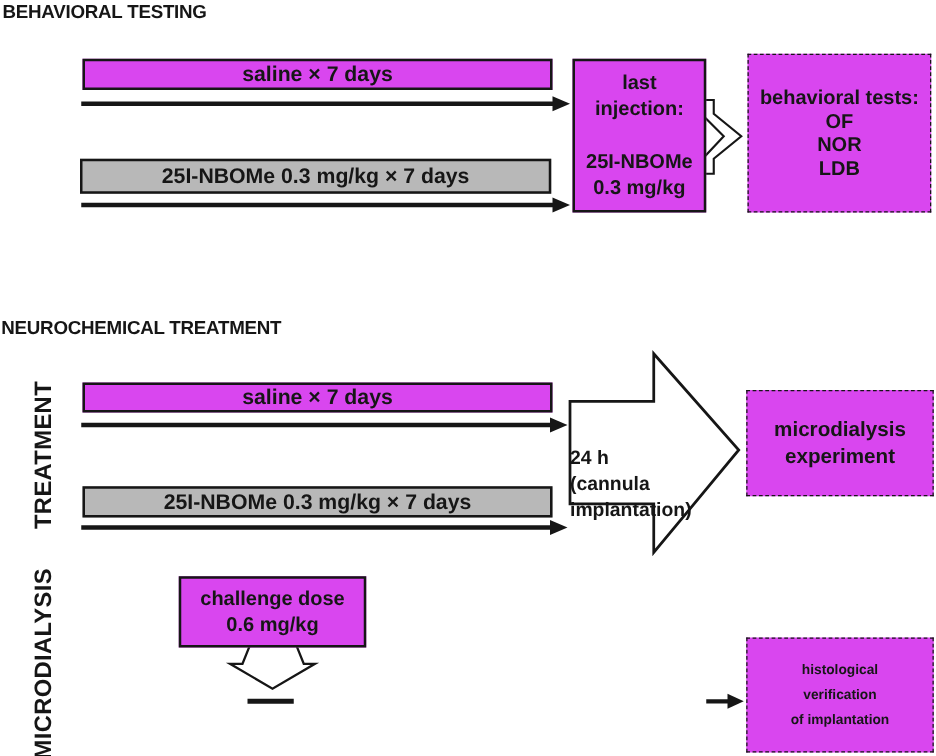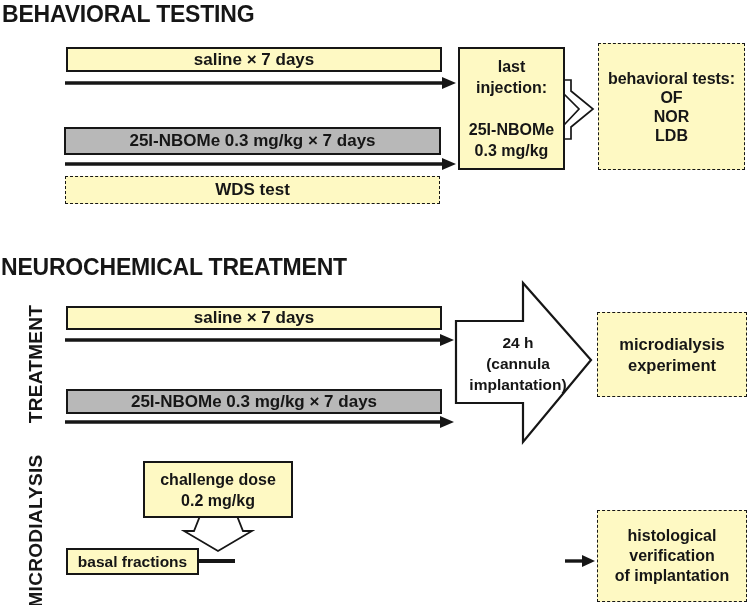--- a/index.html
+++ b/index.html
@@ -7,38 +7,38 @@
     position:relative; width:749px; height:605px; overflow:hidden;
     background:var(--background,#ffffff);
     font-family:"Liberation Sans", sans-serif;
     font-weight:bold; color:var(--line,#161616);
   }
   .layer { position:absolute; left:0; top:0; pointer-events:none; }
   .ln   { stroke:var(--line,#161616); }
   .fillw{ fill:#ffffff; }
   .filll{ fill:var(--line,#161616); }
 
-  .title { position:absolute; font-size:23px; letter-spacing:-0.2px; white-space:nowrap; }
+  .title { position:absolute; font-size:15px; letter-spacing:-0.2px; white-space:nowrap; }
 
   .box {
     position:absolute; box-sizing:border-box;
     display:flex; align-items:center; justify-content:center;
     text-align:center; white-space:pre-line;
-    background:#fef9c3; border:2px solid var(--line,#161616);
+    background:#d946ef; border:2px solid var(--line,#161616);
     line-height:1.25;
   }
   .dashed { border:1.5px dashed var(--line,#161616); }
   .gray   { background:var(--drug-box-fill,#b8b8b8); }
 
   .vlabel {
     position:absolute; white-space:nowrap; font-size:19px; letter-spacing:0.3px;
     transform:translate(-50%,-50%) rotate(-90deg);
   }
   .freetext {
-    position:absolute; text-align:center; white-space:pre-line;
+    position:absolute; text-align:left; white-space:pre-line;margin-top:24px;
   }
 </style>
 </head>
 <body>
 
 <div class="canvas">
 
   <svg class="layer" width="749" height="605" viewBox="0 0 749 605">
 
     <g>
@@ -72,21 +72,20 @@
       <polygon class="filll" points="582,555 595,561 582,567"></polygon>
     </g>
   </svg>
 
   <div class="title" style="left:2px; top:1px;">BEHAVIORAL TESTING</div>
 
   <div class="box" style="left:66px; top:47px; width:376px; height:25px; font-size:17px;">saline × 7 days</div>
 
   <div class="box gray" style="left:64px; top:127px; width:377px; height:28px; font-size:17px;">25I-NBOMe 0.3 mg/kg × 7 days</div>
 
-  <div class="box dashed" style="left:65px; top:176px; width:375px; height:28px; font-size:17px;">WDS test</div>
 
   <div class="box" style="left:458px; top:47px; width:107px; height:123px; font-size:16px; line-height:21px;text-align:center;">last
 injection:
 
 25I-NBOMe
 0.3 mg/kg</div>
 
   <div class="box dashed" style="left:598px; top:43px; width:147px; height:127px; font-size:16px; line-height:19px;">behavioral tests:
 OF
 NOR
@@ -103,22 +102,21 @@
   <div class="freetext" style="left:456px; top:332px; width:124px; font-size:15.5px; line-height:21px;">24 h
 (cannula
 implantation)</div>
 
   <div class="box dashed" style="left:597px; top:312px; width:150px; height:85px; font-size:16.5px; line-height:21px;">microdialysis
 experiment</div>
 
   <div class="vlabel" style="left:36px; top:531px;">MICRODIALYSIS</div>
 
   <div class="box" style="left:143px; top:461px; width:150px; height:57px; font-size:16px; line-height:21px;">challenge dose
-0.2 mg/kg</div>
-
-  <div class="box" style="left:66px; top:548px; width:133px; height:27px; font-size:15.5px;">basal fractions</div>
+0.6 mg/kg</div>
 
 
-  <div class="box dashed" style="left:597px; top:510px; width:150px; height:92px; font-size:16px; line-height:20px;">histological
+
+  <div class="box dashed" style="left:597px; top:510px; width:150px; height:92px; font-size:11px; line-height:20px;">histological
 verification
 of implantation</div>
 
 </div>
 
 </body></html>

